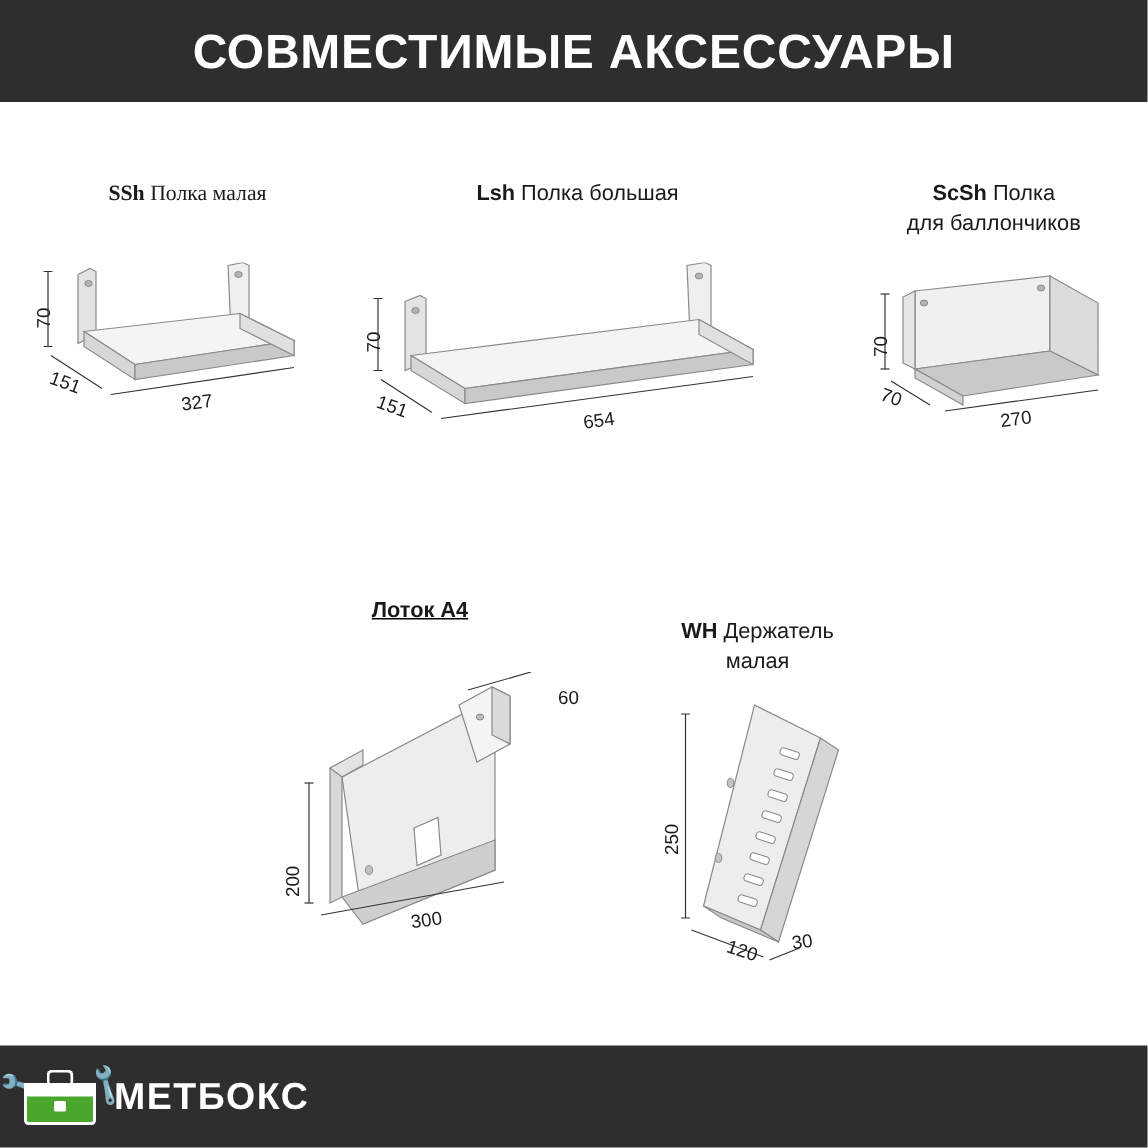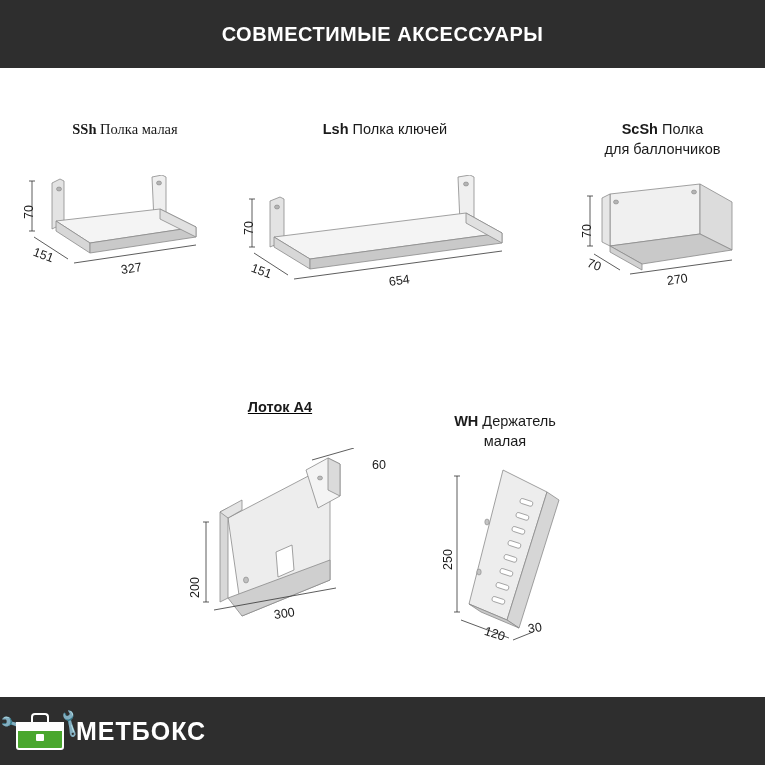--- a/index.html
+++ b/index.html
@@ -28,21 +28,21 @@
     top: 0;
     width: 765px;
     height: 68px;
     background: #2e2e2e;
     display: flex;
     align-items: center;
     justify-content: center;
   }
   .header-title {
     color: #ffffff;
-    font-size: 20px;
+    font-size: 32px;
     font-weight: bold;
     letter-spacing: 0.5px;
     text-align: center;
   }
 
   
   .footer {
     position: absolute;
     left: 0;
     top: 697px;
@@ -189,21 +189,21 @@
       </svg>
       <div class="dim rot90" style="left:2px; top:44px;">70</div>
       <div class="dim rotm20" style="left:16px; top:70px;">151</div>
       <div class="dim" style="left:100px; top:88px; transform:rotate(-8deg); transform-origin:left top;">327</div>
     </div>
   </div>
 
   <div class="item" style="left:245px; top:120px; width:280px;">
     <div class="caption" style="width:280px;">
       <span class="code">Lsh</span>
-      <span>Полка ключей</span>
+      <span>Полка большая</span>
     </div>
     <div class="figure" style="left:-5px; top:55px;">
       <svg width="290" height="125" viewBox="0 0 290 125">
         <polygon points="30,26 40,22 44,24 44,66 30,72" fill="#e3e3e3" stroke="#8a8a8a" stroke-width="0.8"></polygon>
         <polygon points="218,2 230,0 234,2 234,42 220,48" fill="#efefef" stroke="#8a8a8a" stroke-width="0.8"></polygon>
         <polygon points="34,62 226,38 262,58 70,84" fill="#f4f4f4" stroke="#8a8a8a" stroke-width="0.8"></polygon>
         <polygon points="34,62 70,84 70,94 34,72" fill="#d7d7d7" stroke="#8a8a8a" stroke-width="0.8"></polygon>
         <polygon points="70,84 262,58 262,68 70,94" fill="#c9c9c9" stroke="#8a8a8a" stroke-width="0.8"></polygon>
         <polygon points="226,38 262,58 262,68 226,48" fill="#e0e0e0" stroke="#8a8a8a" stroke-width="0.8"></polygon>
         <ellipse cx="37" cy="32" rx="2.5" ry="2" fill="#b4b4b4" stroke="#777" stroke-width="0.5"></ellipse>

